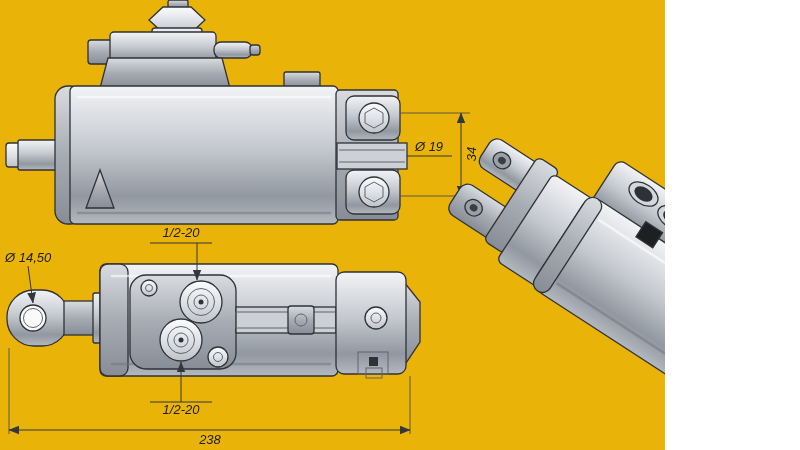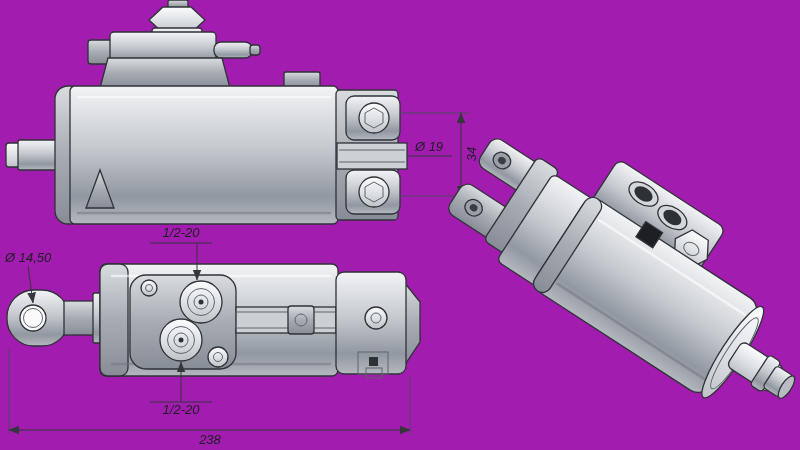--- a/index.html
+++ b/index.html
@@ -1,16 +1,16 @@
 <!DOCTYPE html>
 <html><head>
 <meta charset="utf-8">
 <style>
   html,body{margin:0;padding:0;background:#ffffff;}
-  .stage{position:relative;width:800px;height:450px;background:#a21caf;overflow:hidden;
+  .stage{position:relative;width:665px;height:450px;background:#eab308;overflow:hidden;
          font-family:"Liberation Sans",sans-serif;}
   svg{display:block;}
   .ol{stroke:#2f3237;stroke-width:1.3;}
   .thin{stroke:#60656c;stroke-width:1;fill:none;}
   .dim{stroke:#33363b;stroke-width:1;fill:none;}
   .ext{stroke:#4a4e54;stroke-width:0.9;fill:none;}
   .dimtxt{font:italic 13px "Liberation Sans",sans-serif;fill:#1c1e21;}
   .hl{stroke:#ffffff;stroke-opacity:.6;stroke-width:2.6;fill:none;stroke-linecap:round;}
   .sh{stroke:#6f747c;stroke-opacity:.5;stroke-width:2.6;fill:none;stroke-linecap:round;}
 </style>

